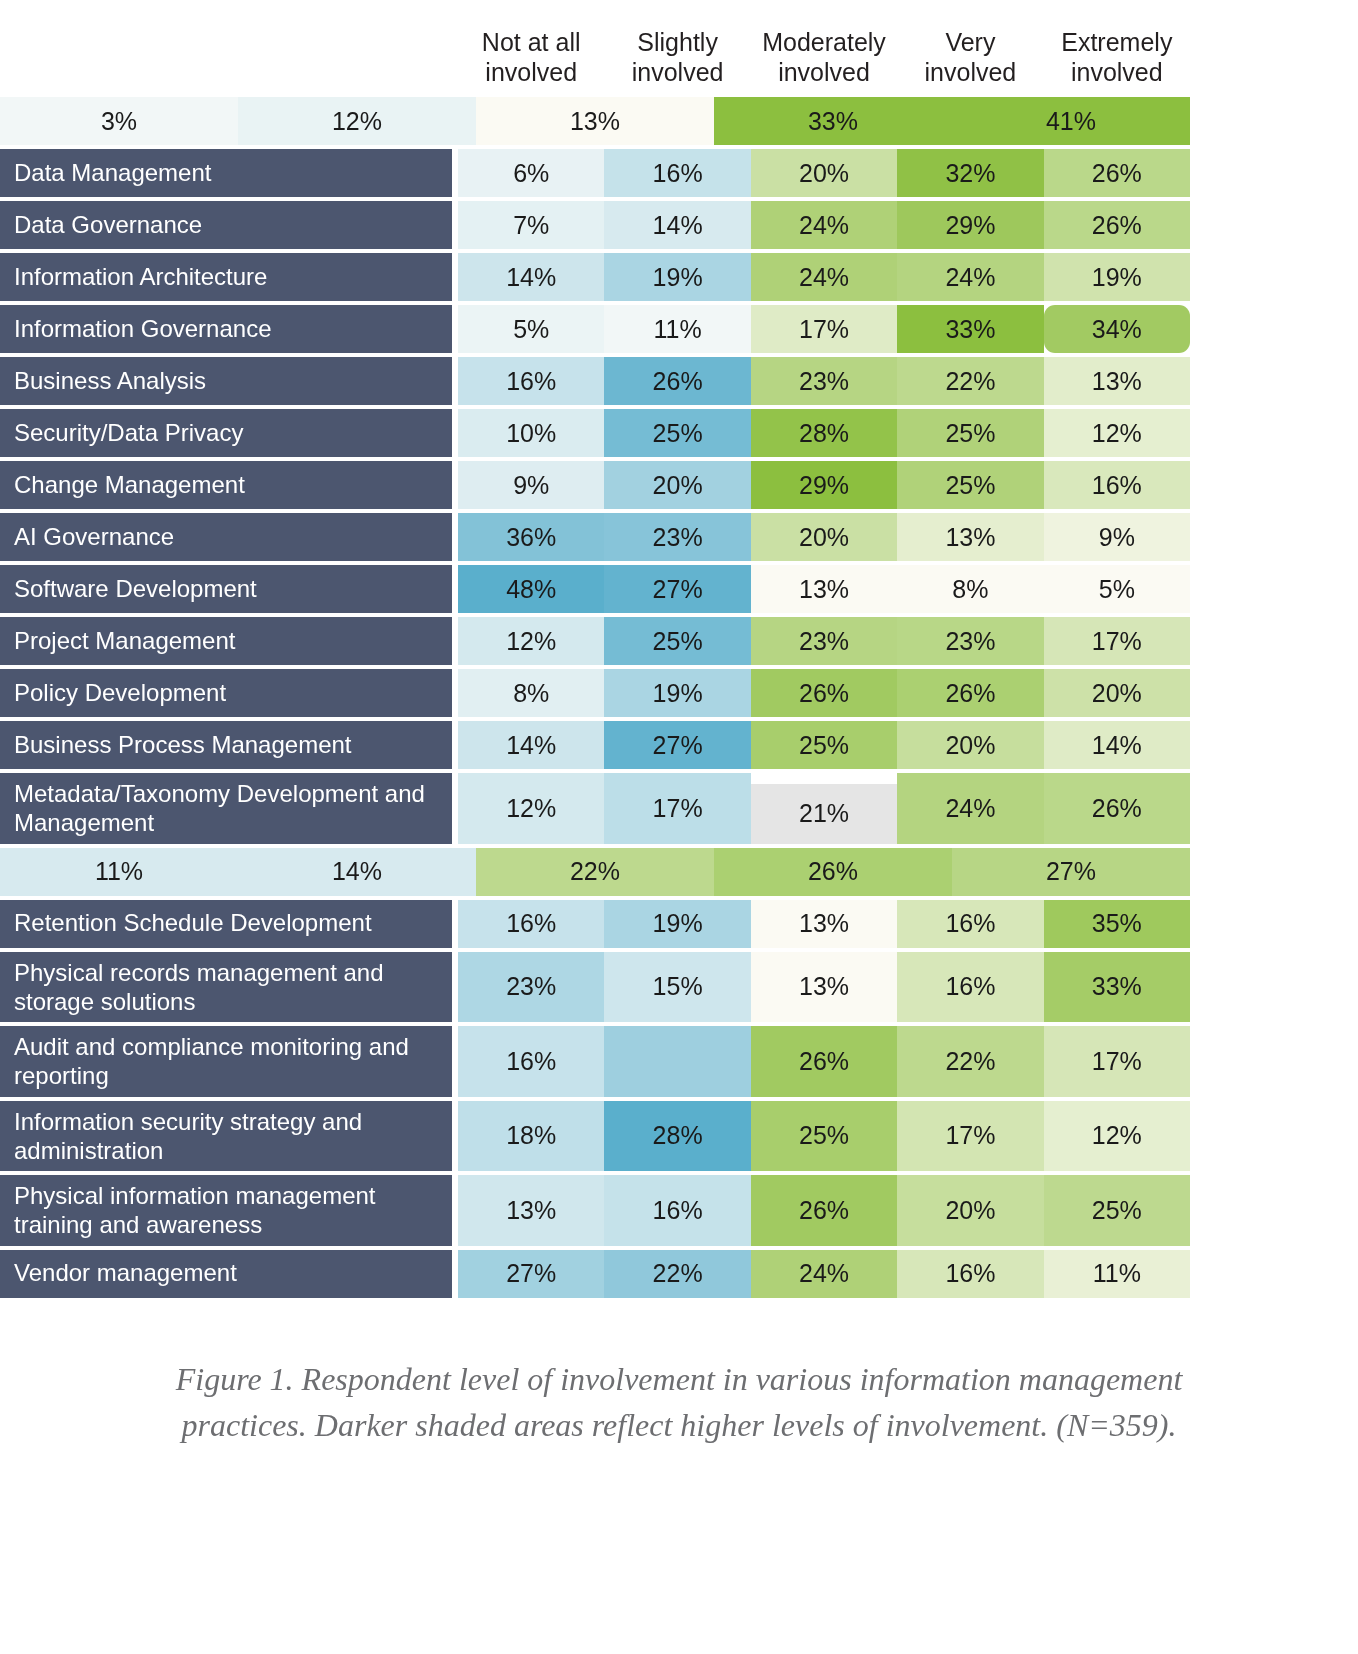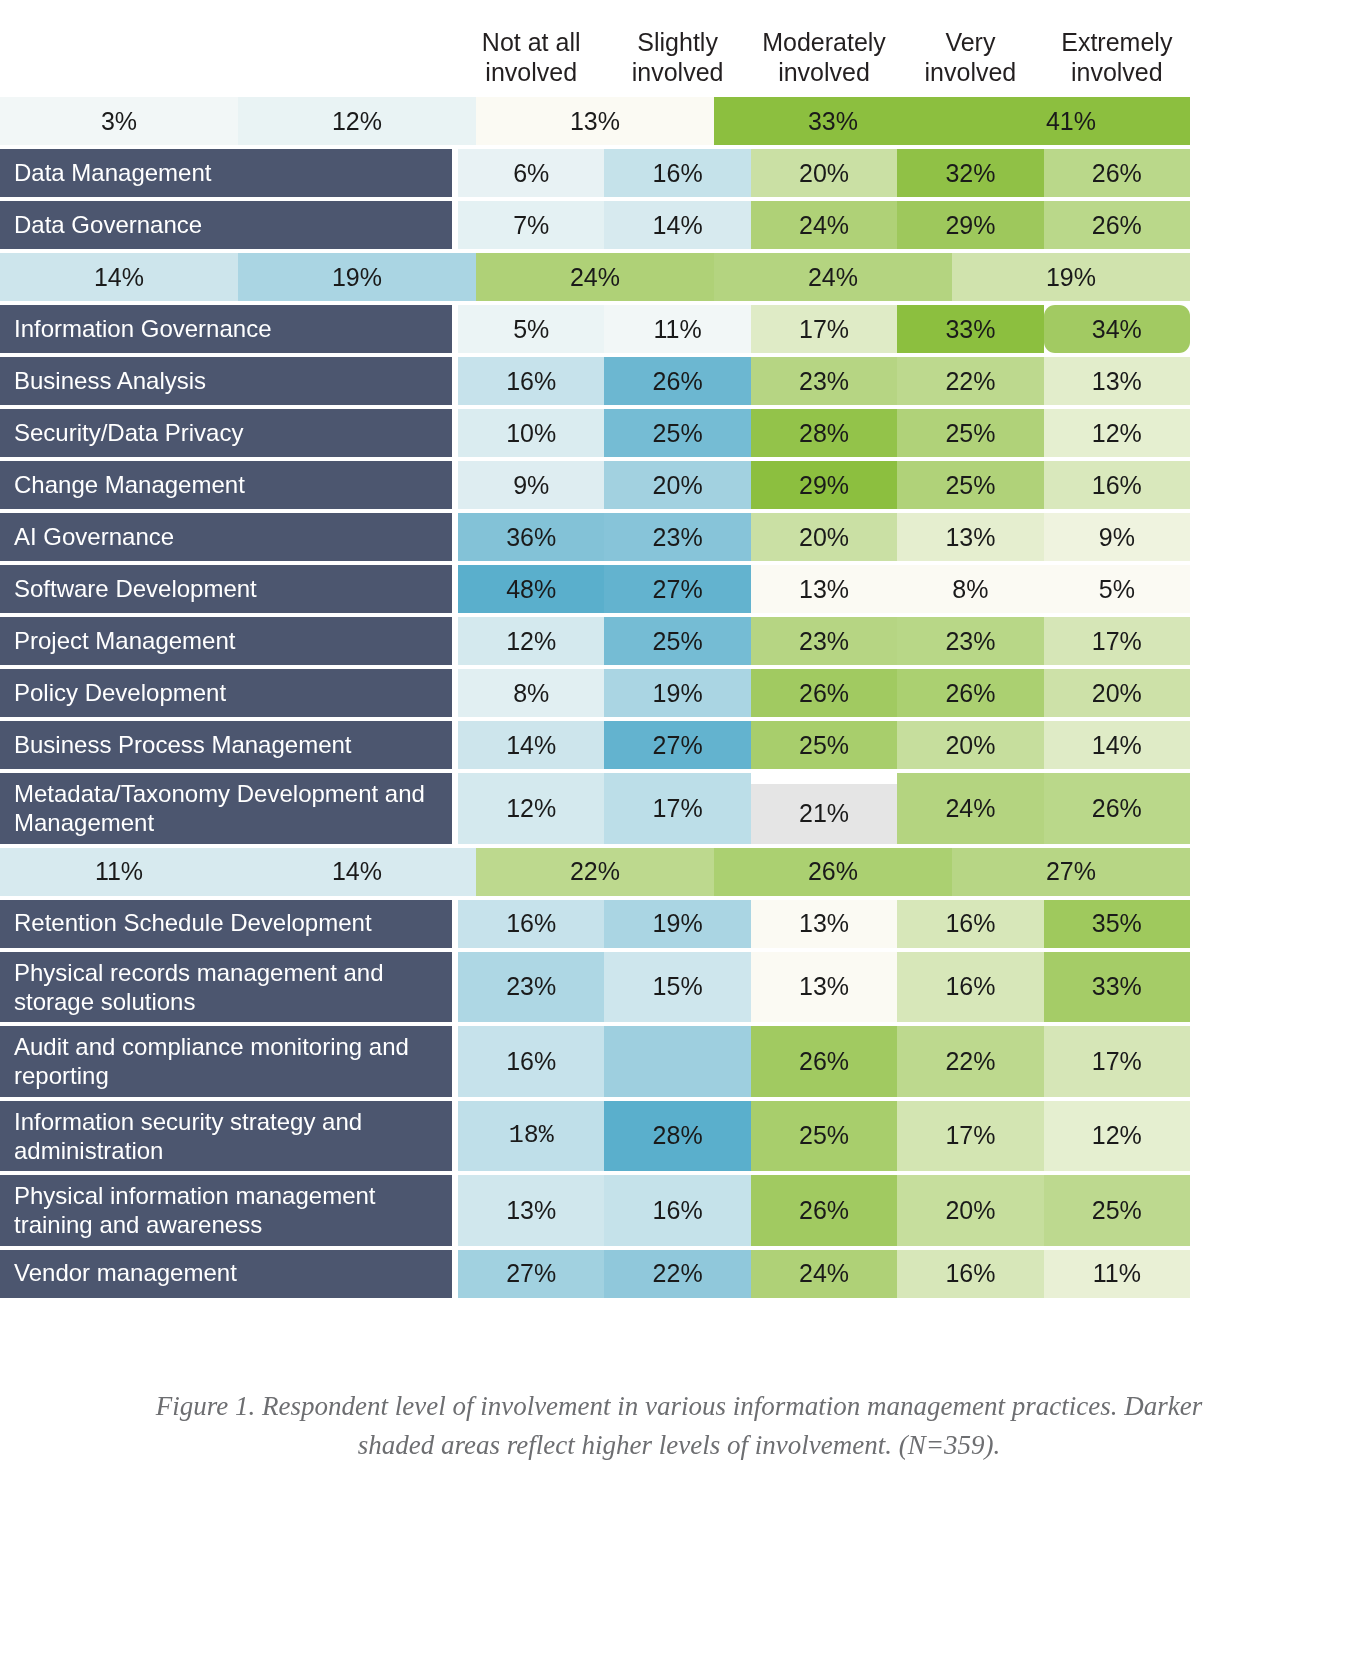--- a/index.html
+++ b/index.html
@@ -90,25 +90,25 @@
     justify-content: center;
     font-size: 25px;
     color: #1a1a1a;
     font-family: "Liberation Sans", sans-serif;
     box-sizing: border-box;
   }
 
   
   .caption {
     width: 1100px;
-    margin: 89px auto 0 auto;
+    margin: 58px auto 0 auto;
     text-align: center;
     font-family: "Liberation Serif", serif;
     font-style: italic;
-    font-size: 27px;
+    font-size: 32px;
     line-height: 1.45;
     color: #6d6e71;
   }
 </style>
 </head>
 <body>
 
 <div class="figure-wrap">
 
   <div class="table-head">
@@ -149,20 +149,21 @@
         <div class="row-label">Data Governance</div>
         <div class="cells">
           <div class="cell" style="background: rgb(228, 241, 243);">7%</div>
           <div class="cell" style="background: rgb(215, 234, 239);">14%</div>
           <div class="cell" style="background: rgb(175, 209, 119);">24%</div>
           <div class="cell" style="background: rgb(158, 200, 92);">29%</div>
           <div class="cell" style="background: rgb(186, 216, 138);">26%</div>
         </div>
       </div>
       <div class="row">
+        <div class="row-label">Information Architecture</div>
         <div class="cells">
           <div class="cell" style="background: rgb(205, 229, 236);">14%</div>
           <div class="cell" style="background: rgb(170, 213, 227);">19%</div>
           <div class="cell" style="background: rgb(175, 209, 119);">24%</div>
           <div class="cell" style="background: rgb(180, 212, 128);">24%</div>
           <div class="cell" style="background: rgb(208, 227, 173);">19%</div>
         </div>
       </div>
       <div class="row">
         <div class="row-label">Information Governance</div>
@@ -299,21 +300,21 @@
           <div class="cell" style="background: rgb(198, 226, 235);">16%</div>
           <div class="cell" style="background: rgb(158, 207, 223);"></div>
           <div class="cell" style="background: rgb(161, 202, 97);">26%</div>
           <div class="cell" style="background: rgb(189, 217, 142);">22%</div>
           <div class="cell" style="background: rgb(214, 230, 183);">17%</div>
         </div>
       </div>
       <div class="row">
         <div class="row-label two-line">Information security strategy and administration</div>
         <div class="cells">
-          <div class="cell" style="background: rgb(191, 223, 233); font-family: Liberation Mono, monospace;">18%</div>
+          <div class="cell" style="background: rgb(191, 223, 233);">18%</div>
           <div class="cell" style="background: rgb(90, 175, 204);">28%</div>
           <div class="cell" style="background: rgb(168, 206, 108);">25%</div>
           <div class="cell" style="background: rgb(211, 229, 178);">17%</div>
           <div class="cell" style="background: rgb(229, 239, 208);">12%</div>
         </div>
       </div>
       <div class="row">
         <div class="row-label two-line">Physical information management training and awareness</div>
         <div class="cells">
           <div class="cell" style="background: rgb(208, 231, 237);">13%</div>

